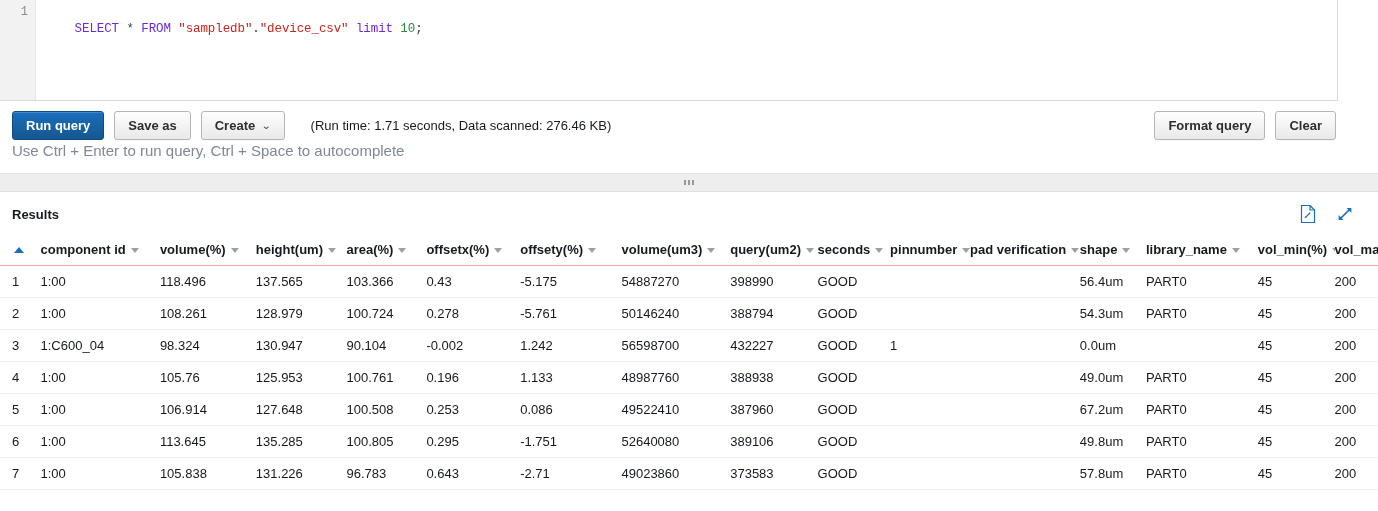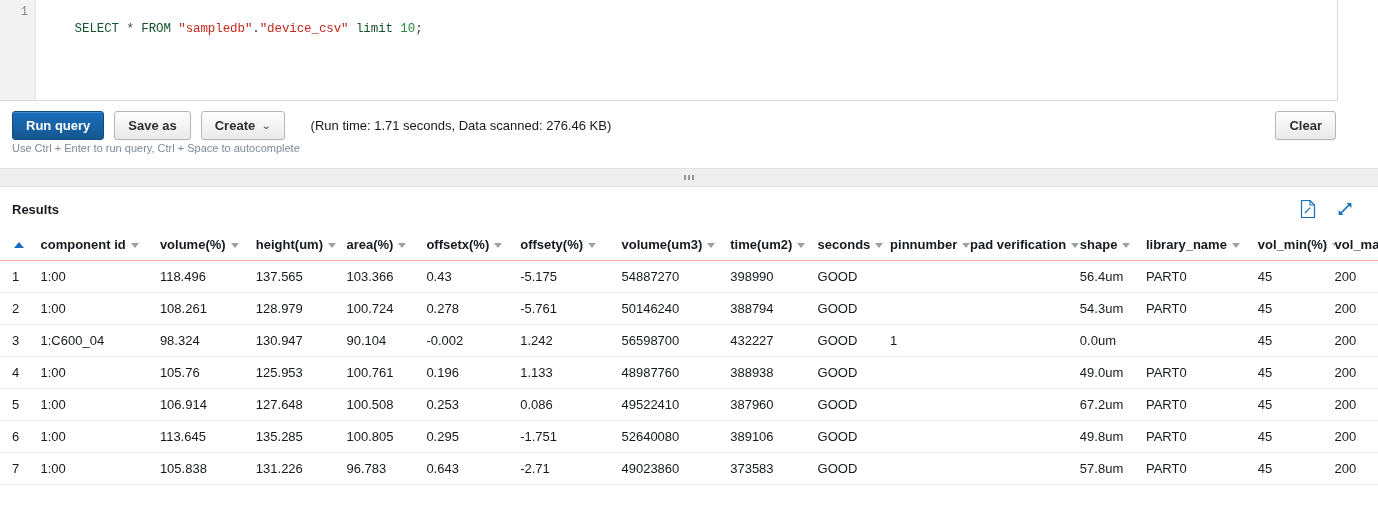--- a/index.html
+++ b/index.html
@@ -42,21 +42,21 @@
   }
   .code-area {
     flex: 1;
     padding: 4px 0 0 9px;
     font-family: "Liberation Mono", monospace;
     font-size: 12.5px;
     line-height: 17px;
     white-space: pre;
     letter-spacing: -0.1px;
   }
-  .kw   { color: #14532d; }
+  .kw   { color: #6d28d9; }
   .str  { color: #c5281c; }
   .num  { color: #2a8a3e; }
   .pun  { color: #383a42; }
 
   
   .toolbar {
     height: 48px;
     padding: 0 42px 0 12px;
     display: flex;
     align-items: center;
@@ -102,21 +102,21 @@
     margin-left: 26px;
     font-size: 13px;
     color: #16191f;
     font-weight: normal;
     white-space: nowrap;
   }
   .spacer { flex: 1; }
 
   .hint {
     padding: 0 0 0 12px;
-    font-size: 11px;
+    font-size: 15px;
     color: #7d8998;
     margin-top: -7px;
   }
 
   
   .drag-bar {
     margin-top: 14px;
     height: 19px;
     background: #eeeeee;
     border-top: 1px solid #e0e0e0;
@@ -218,20 +218,21 @@
 
 <div class="toolbar">
   <button class="btn btn-primary">Run query</button>
   <button class="btn btn-normal">Save as</button>
   <button class="btn btn-normal">
     <span>Create</span>
     <span class="caret">⌄</span>
   </button>
   <span class="run-stats">(Run time: 1.71 seconds, Data scanned: 276.46 KB)</span>
   <span class="spacer"></span>
+  <button class="btn btn-normal">Format query</button>
   <button class="btn btn-normal">Clear</button>
 </div>
 
 <div class="hint">Use Ctrl + Enter to run query, Ctrl + Space to autocomplete</div>
 
 <div class="drag-bar">
   <span class="drag-dots">
       <i></i>
       <i></i>
       <i></i>
@@ -284,21 +285,21 @@
         <th class="col-idx">
           <span class="sort-asc"></span>
         </th>
       <th><span>component id</span><span class="hcaret"></span></th>
           <th><span>volume(%)</span><span class="hcaret"></span></th>
           <th><span>height(um)</span><span class="hcaret"></span></th>
           <th><span>area(%)</span><span class="hcaret"></span></th>
           <th><span>offsetx(%)</span><span class="hcaret"></span></th>
           <th><span>offsety(%)</span><span class="hcaret"></span></th>
           <th><span>volume(um3)</span><span class="hcaret"></span></th>
-          <th><span>time(um2)</span><span class="hcaret"></span></th>
+          <th><span>query(um2)</span><span class="hcaret"></span></th>
           <th><span>seconds</span><span class="hcaret"></span></th>
           <th><span>pinnumber</span><span class="hcaret"></span></th>
           <th><span>pad verification</span><span class="hcaret"></span></th>
           <th><span>shape</span><span class="hcaret"></span></th>
           <th><span>library_name</span><span class="hcaret"></span></th>
           <th><span>vol_min(%)</span><span class="hcaret"></span></th>
           <th><span>vol_max(</span></th>
         </tr>
     </thead>
     <tbody>

